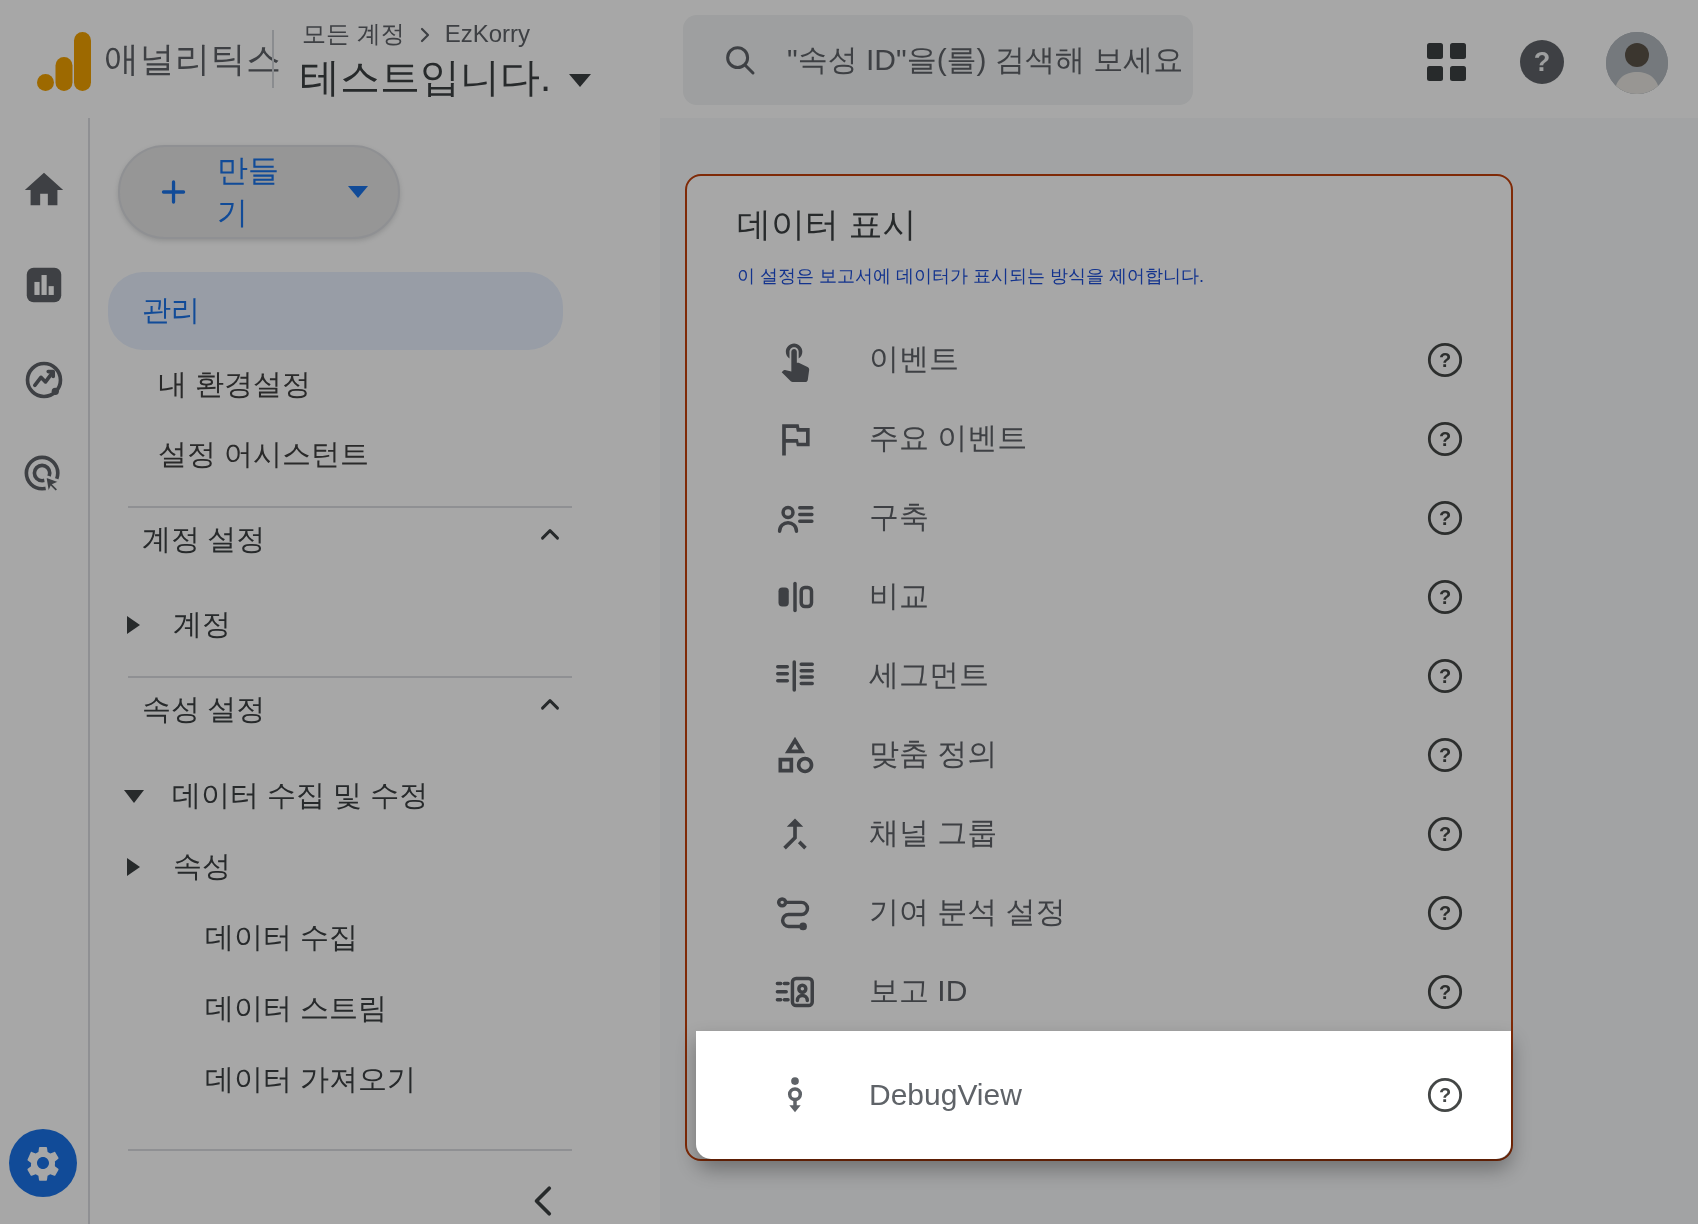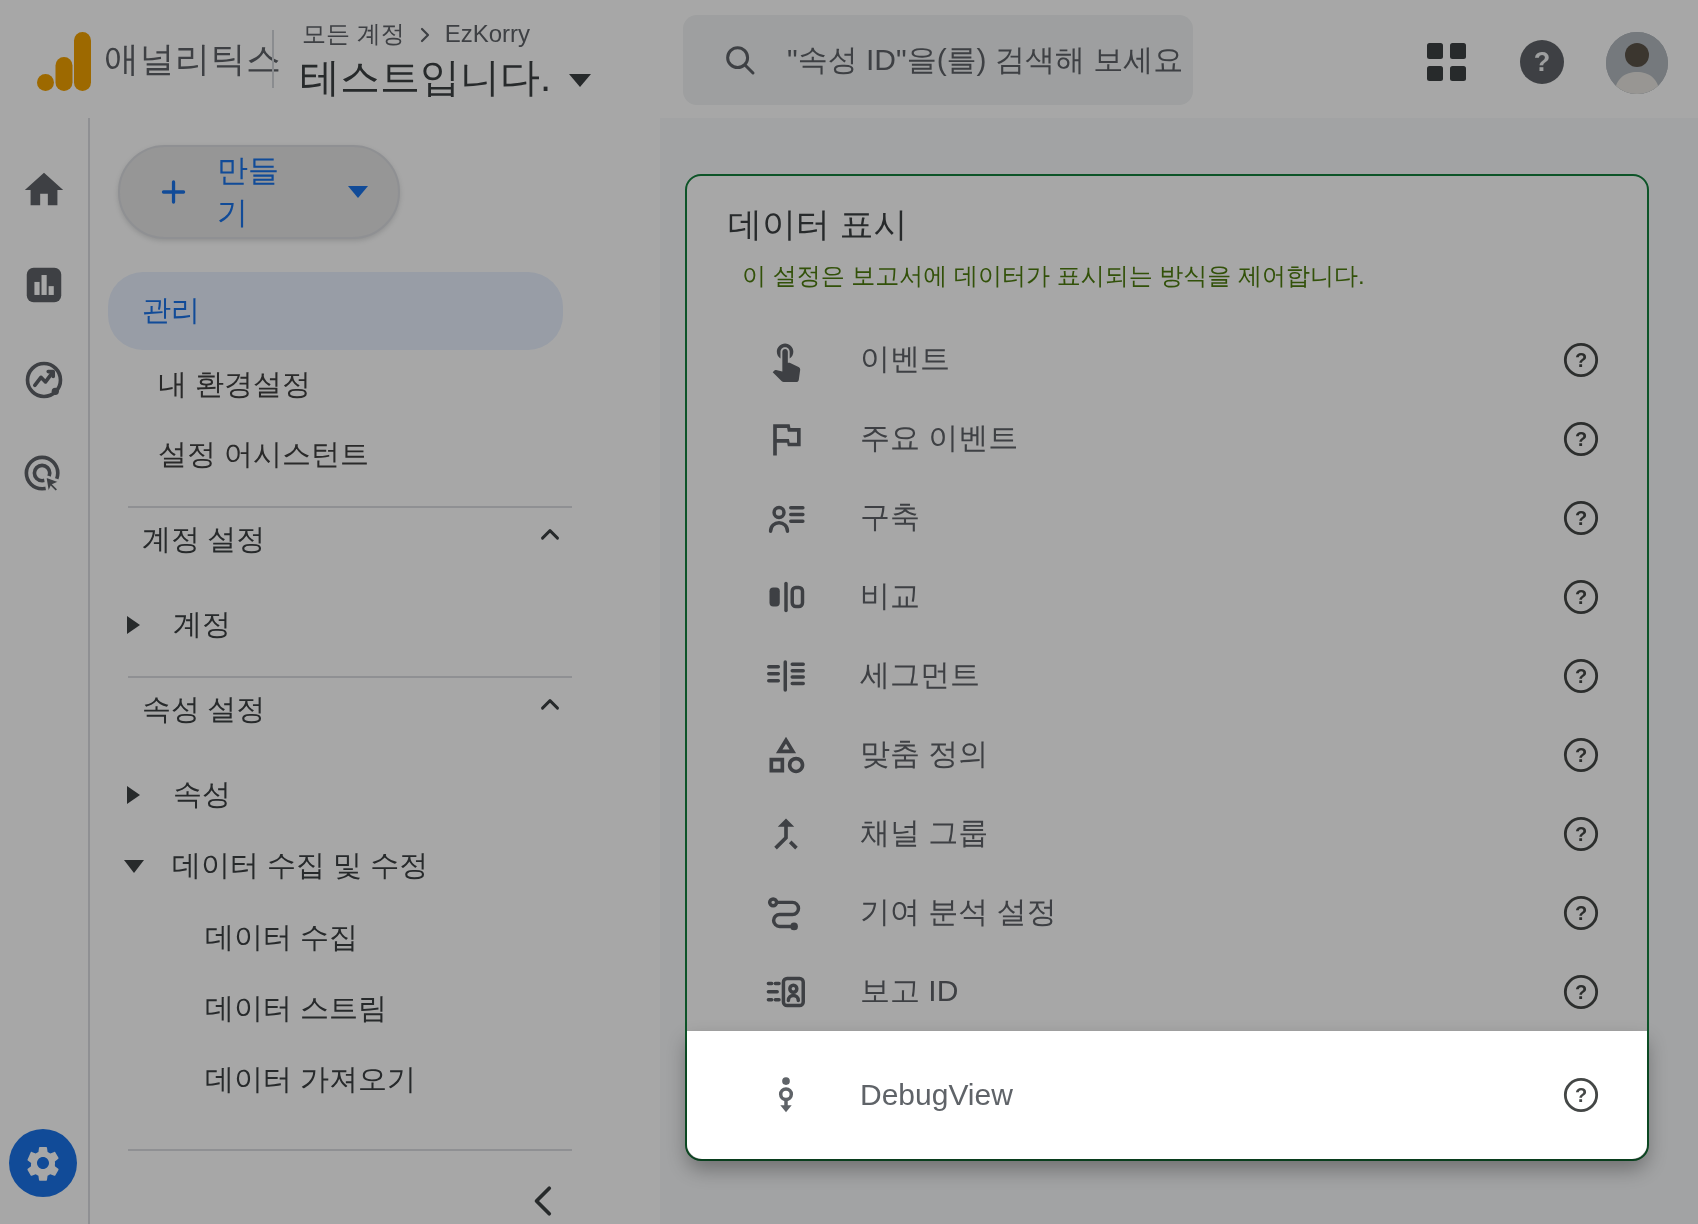--- a/index.html
+++ b/index.html
@@ -59,24 +59,24 @@
   .nav-section .chev{margin-left:auto;margin-right:95px;display:flex;}
   .nav-child{height:70px;display:flex;align-items:center;padding-left:37px;font-size:29px;color:#3c4043;cursor:pointer;}
   .tri-right{width:0;height:0;border-top:9px solid transparent;border-bottom:9px solid transparent;
     border-left:13px solid #3c4043;margin-right:33px;}
   .tri-down{width:0;height:0;border-left:10px solid transparent;border-right:10px solid transparent;
     border-top:13px solid #3c4043;margin-right:28px;margin-left:-3px;}
   .nav-grandchild{height:71px;display:flex;align-items:center;padding-left:115px;font-size:29px;color:#3c4043;cursor:pointer;}
   .nav-collapse{margin-top:30px;display:flex;justify-content:flex-end;padding-right:98px;cursor:pointer;}
   
   .main{position:absolute;left:660px;top:118px;right:0;bottom:0;background:#f8f9fa;}
-  .card{position:absolute;left:25px;top:56px;width:964px;background:#fff;
-    border:2px solid #15803d;border-radius:16px;box-sizing:border-box;}
+  .card{position:absolute;left:25px;top:56px;width:828px;background:#fff;
+    border:2px solid #c2410c;border-radius:16px;box-sizing:border-box;padding-left:9px;}
   .card-title{padding:26px 0 0 41px;font-size:34px;color:#3c4043;line-height:44px;}
-  .card-desc{margin:12px 0 0 55px;font-size:24px;color:#4d7c0f;line-height:36px;}
+  .card-desc{margin:12px 0 0 41px;font-size:18px;color:#1d4ed8;line-height:36px;}
   .rows{margin-top:26px;}
   .row{height:79px;display:flex;align-items:center;padding:0 46px 0 76px;cursor:pointer;}
   .row-icon{width:46px;height:46px;display:flex;align-items:center;justify-content:center;flex:0 0 auto;}
   .row-label{margin-left:51px;font-size:30px;color:#5f6368;}
   .row-help{margin-left:auto;display:flex;cursor:pointer;}
   .row-debug{height:128px;position:relative;z-index:101;background:#fff;
     border-radius:0 0 15px 15px;box-shadow:0 10px 20px rgba(0,0,0,.32);}
   
   .dim{position:absolute;inset:0;background:var(--overlay);z-index:100;pointer-events:none;}
   .ic{stroke:#5f6368;stroke-width:1.9;fill:none;stroke-linecap:round;stroke-linejoin:round;}
@@ -204,27 +204,27 @@
   <div class="nav-divider"></div>
 
   <div class="nav-section">
     <span>속성 설정</span>
     <span class="chev">
       <svg width="30" height="30" viewBox="0 0 24 24">
           <polyline points="6,14.5 12,8.5 18,14.5" fill="none" stroke="#3c4043" stroke-width="2.3" stroke-linecap="round" stroke-linejoin="round"></polyline>
         </svg>
     </span>
   </div>
+  <div class="nav-child" style="height:72px">
+    <span class="tri-down"></span>
+    <span>데이터 수집 및 수정</span>
+  </div>
   <div class="nav-child">
     <span class="tri-right"></span>
     <span>속성</span>
-  </div>
-  <div class="nav-child" style="height:72px">
-    <span class="tri-down"></span>
-    <span>데이터 수집 및 수정</span>
   </div>
   <div class="nav-grandchild">
     <span>데이터 수집</span>
   </div>
   <div class="nav-grandchild">
     <span>데이터 스트림</span>
   </div>
   <div class="nav-grandchild">
     <span>데이터 가져오기</span>
   </div>

